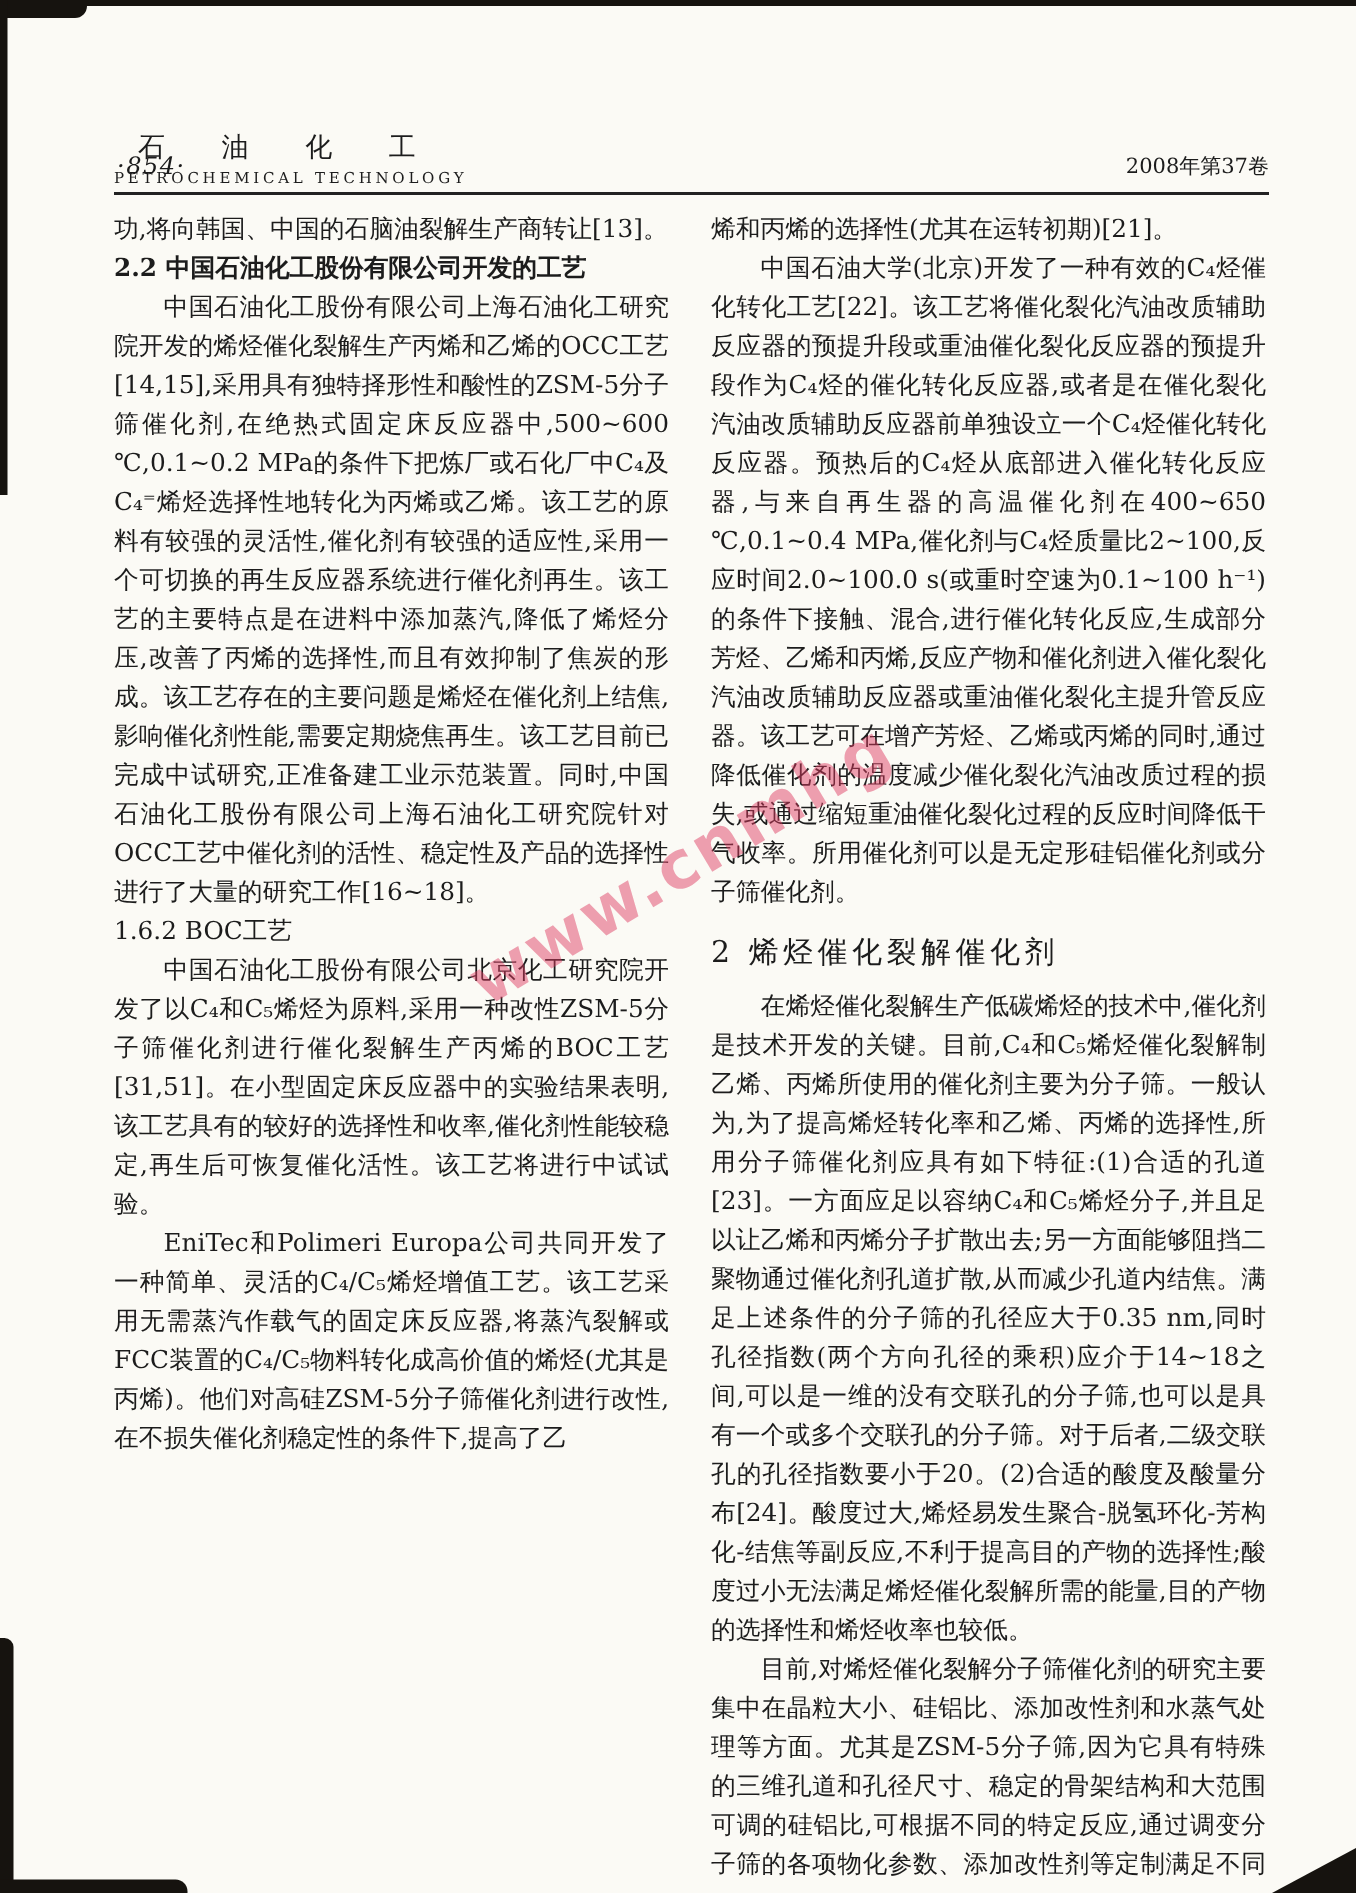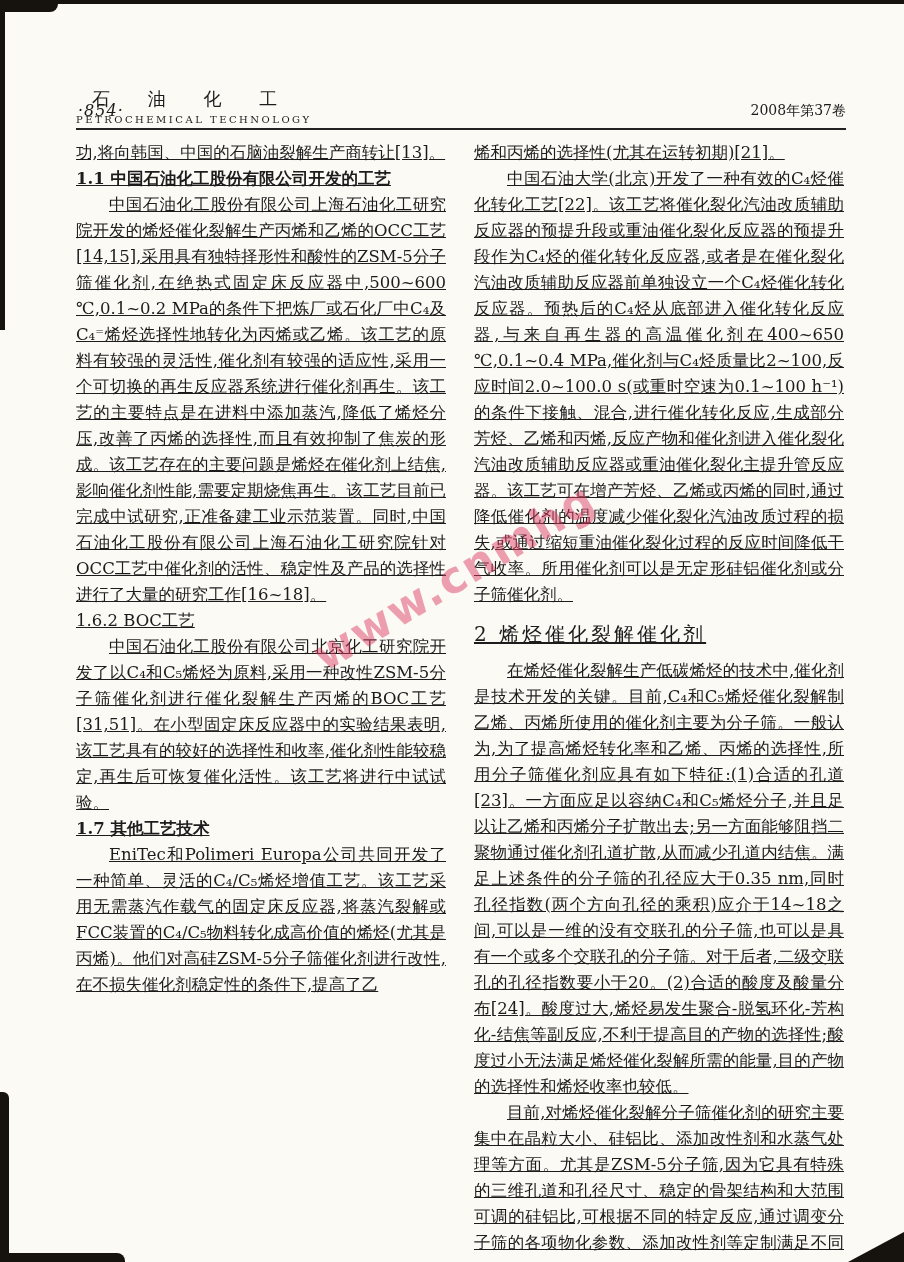--- a/index.html
+++ b/index.html
@@ -18,21 +18,21 @@
     border-bottom:2px solid #222;
   }
   .page-no{position:absolute;left:2px;bottom:8px;font-size:16px;letter-spacing:1px;font-style:italic;}
   .head-center{position:absolute;left:0;right:0;top:0;text-align:left;margin-top:12px;}
   .journal-cn{font-size:18px;letter-spacing:16px;padding-left:16px;line-height:22px;}
   .journal-en{font-size:10px;letter-spacing:2.5px;line-height:20px;}
   .issue{position:absolute;right:0;bottom:8px;font-size:14px;}
   
   .columns{
     position:absolute;top:140px;left:76px;right:58px;bottom:10px;
-    display:flex;gap:28px;overflow:hidden;text-decoration:underline;
+    display:flex;gap:28px;overflow:hidden;
   }
   .col{width:370px;font-size:16.5px;line-height:26px;text-align:justify;}
   .col p{margin:0;}
   .para{text-indent:2em;}
   .cont{text-indent:0;}
   .h2{font-weight:bold;text-indent:0;}
   .h3{font-weight:normal;text-indent:0;}
   .sec-title{
     font-size:20px;letter-spacing:3px;text-indent:0;
     margin:13px 0 11px 0 !important;font-weight:normal;
@@ -75,25 +75,24 @@
     <div class="head-center">
       <div class="journal-cn">石 油 化 工</div>
       <div class="journal-en">PETROCHEMICAL  TECHNOLOGY</div>
     </div>
     <span class="issue">2008年第37卷</span>
   </div>
 
   <div class="columns">
     <div class="col">
       <p class="cont">功,将向韩国、中国的石脑油裂解生产商转让[13]。</p>
-      <p class="h2">1.1 中国石油化工股份有限公司开发的工艺</p>
+      <p class="h2">2.2 中国石油化工股份有限公司开发的工艺</p>
       <p class="para">中国石油化工股份有限公司上海石油化工研究院开发的烯烃催化裂解生产丙烯和乙烯的OCC工艺[14,15],采用具有独特择形性和酸性的ZSM-5分子筛催化剂,在绝热式固定床反应器中,500~600 ℃,0.1~0.2 MPa的条件下把炼厂或石化厂中C₄及C₄⁼烯烃选择性地转化为丙烯或乙烯。该工艺的原料有较强的灵活性,催化剂有较强的适应性,采用一个可切换的再生反应器系统进行催化剂再生。该工艺的主要特点是在进料中添加蒸汽,降低了烯烃分压,改善了丙烯的选择性,而且有效抑制了焦炭的形成。该工艺存在的主要问题是烯烃在催化剂上结焦,影响催化剂性能,需要定期烧焦再生。该工艺目前已完成中试研究,正准备建工业示范装置。同时,中国石油化工股份有限公司上海石油化工研究院针对OCC工艺中催化剂的活性、稳定性及产品的选择性进行了大量的研究工作[16~18]。</p>
       <p class="h3">1.6.2 BOC工艺</p>
       <p class="para">中国石油化工股份有限公司北京化工研究院开发了以C₄和C₅烯烃为原料,采用一种改性ZSM-5分子筛催化剂进行催化裂解生产丙烯的BOC工艺[31,51]。在小型固定床反应器中的实验结果表明,该工艺具有的较好的选择性和收率,催化剂性能较稳定,再生后可恢复催化活性。该工艺将进行中试试验。</p>
-      <p class="h2">1.7 其他工艺技术</p>
       <p class="para">EniTec和Polimeri Europa公司共同开发了一种简单、灵活的C₄/C₅烯烃增值工艺。该工艺采用无需蒸汽作载气的固定床反应器,将蒸汽裂解或FCC装置的C₄/C₅物料转化成高价值的烯烃(尤其是丙烯)。他们对高硅ZSM-5分子筛催化剂进行改性,在不损失催化剂稳定性的条件下,提高了乙</p>
     </div>
     <div class="col">
       <p class="cont">烯和丙烯的选择性(尤其在运转初期)[21]。</p>
       <p class="para">中国石油大学(北京)开发了一种有效的C₄烃催化转化工艺[22]。该工艺将催化裂化汽油改质辅助反应器的预提升段或重油催化裂化反应器的预提升段作为C₄烃的催化转化反应器,或者是在催化裂化汽油改质辅助反应器前单独设立一个C₄烃催化转化反应器。预热后的C₄烃从底部进入催化转化反应器,与来自再生器的高温催化剂在400~650 ℃,0.1~0.4 MPa,催化剂与C₄烃质量比2~100,反应时间2.0~100.0 s(或重时空速为0.1~100 h⁻¹)的条件下接触、混合,进行催化转化反应,生成部分芳烃、乙烯和丙烯,反应产物和催化剂进入催化裂化汽油改质辅助反应器或重油催化裂化主提升管反应器。该工艺可在增产芳烃、乙烯或丙烯的同时,通过降低催化剂的温度减少催化裂化汽油改质过程的损失,或通过缩短重油催化裂化过程的反应时间降低干气收率。所用催化剂可以是无定形硅铝催化剂或分子筛催化剂。</p>
       <p class="sec-title">2 烯烃催化裂解催化剂</p>
       <p class="para">在烯烃催化裂解生产低碳烯烃的技术中,催化剂是技术开发的关键。目前,C₄和C₅烯烃催化裂解制乙烯、丙烯所使用的催化剂主要为分子筛。一般认为,为了提高烯烃转化率和乙烯、丙烯的选择性,所用分子筛催化剂应具有如下特征:(1)合适的孔道[23]。一方面应足以容纳C₄和C₅烯烃分子,并且足以让乙烯和丙烯分子扩散出去;另一方面能够阻挡二聚物通过催化剂孔道扩散,从而减少孔道内结焦。满足上述条件的分子筛的孔径应大于0.35 nm,同时孔径指数(两个方向孔径的乘积)应介于14~18之间,可以是一维的没有交联孔的分子筛,也可以是具有一个或多个交联孔的分子筛。对于后者,二级交联孔的孔径指数要小于20。(2)合适的酸度及酸量分布[24]。酸度过大,烯烃易发生聚合-脱氢环化-芳构化-结焦等副反应,不利于提高目的产物的选择性;酸度过小无法满足烯烃催化裂解所需的能量,目的产物的选择性和烯烃收率也较低。</p>
       <p class="para">目前,对烯烃催化裂解分子筛催化剂的研究主要集中在晶粒大小、硅铝比、添加改性剂和水蒸气处理等方面。尤其是ZSM-5分子筛,因为它具有特殊的三维孔道和孔径尺寸、稳定的骨架结构和大范围可调的硅铝比,可根据不同的特定反应,通过调变分子筛的各项物化参数、添加改性剂等定制满足不同反应要求的催化剂。</p>
     </div>
   </div>

